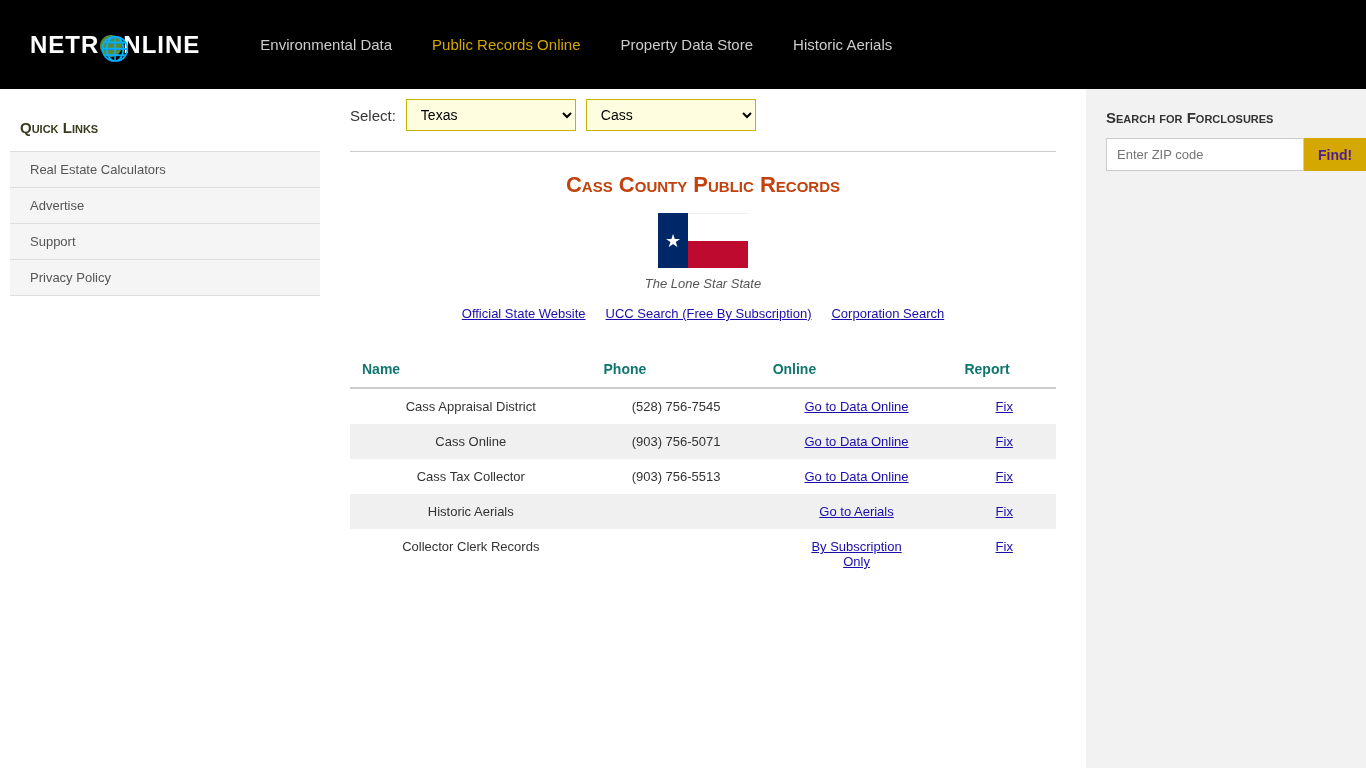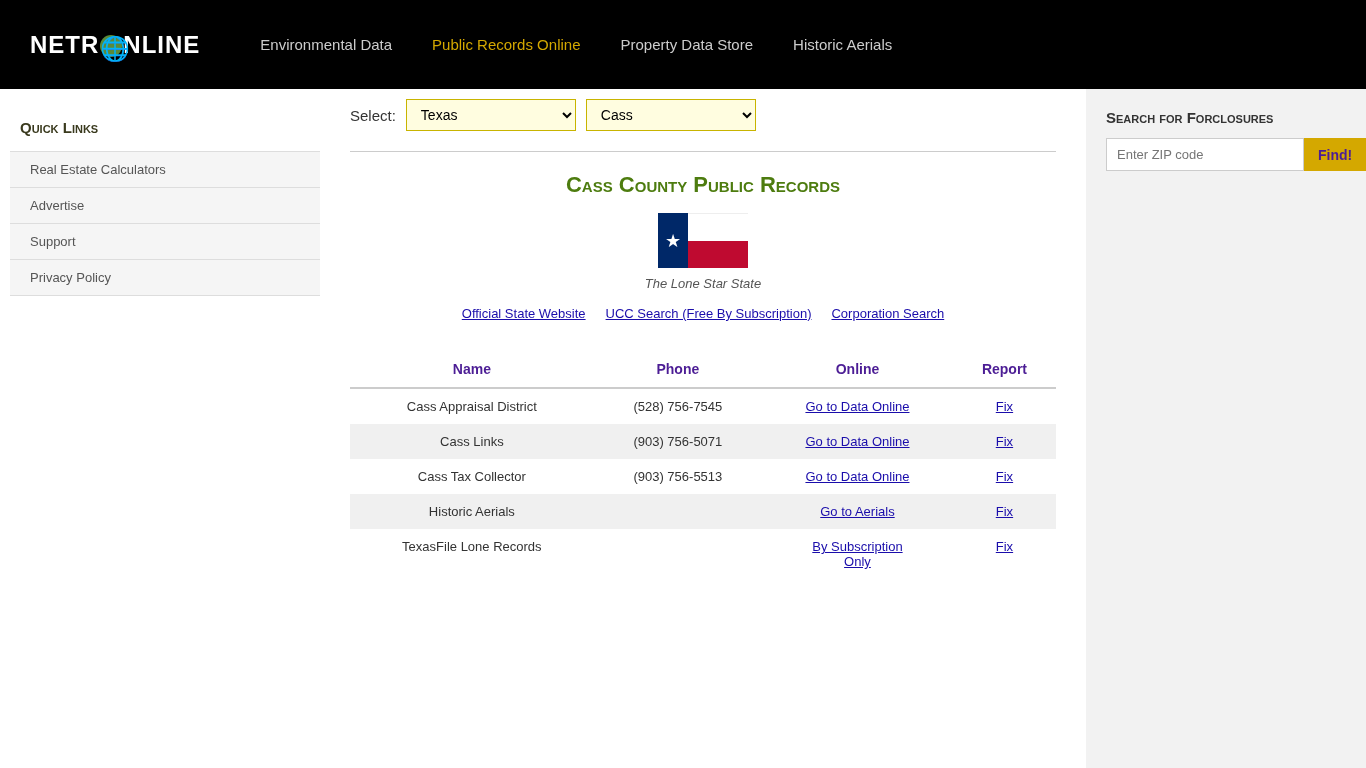--- a/index.html
+++ b/index.html
@@ -108,21 +108,21 @@
     
     .county-section {
       border-top: 1px solid #ccc;
       padding-top: 20px;
       text-align: center;
     }
     .county-title {
       font-size: 22px;
       font-variant: small-caps;
       font-weight: bold;
-      color: #4d7c0f;
+      color: #c2410c;
       margin-bottom: 15px;
     }
 
     
     .tx-flag {
       width: 90px;
       height: 55px;
       margin: 0 auto 8px auto;
       display: flex;
     }
@@ -165,26 +165,26 @@
       font-size: 13px;
       cursor: pointer;
     }
 
     
     .records-table {
       width: 100%;
       border-collapse: collapse;
     }
     .records-table th {
-      text-align: center;
+      text-align: left;
       padding: 10px 12px;
       font-size: 14px;
       font-weight: bold;
       border-bottom: 2px solid #ccc;
-      color: #4c1d95;
+      color: #0f766e;
     }
     .records-table td {
       padding: 10px 12px;
       font-size: 13px;
       vertical-align: top;
     }
     .records-table tr:nth-child(even) td {
       background: #f0f0f0;
     }
     .records-table tr:nth-child(odd) td {
@@ -300,39 +300,39 @@
             </tr>
         </thead>
         <tbody id="table-body">
             <tr>
               <td>Cass Appraisal District</td>
               <td>(528) 756-7545</td>
               <td><a href="#">Go to Data Online</a></td>
               <td><a href="#">Fix</a></td>
             </tr>
             <tr>
-              <td>Cass Links</td>
+              <td>Cass Online</td>
               <td>(903) 756-5071</td>
               <td><a href="#">Go to Data Online</a></td>
               <td><a href="#">Fix</a></td>
             </tr>
             <tr>
               <td>Cass Tax Collector</td>
               <td>(903) 756-5513</td>
               <td><a href="#">Go to Data Online</a></td>
               <td><a href="#">Fix</a></td>
             </tr>
             <tr>
               <td>Historic Aerials</td>
               <td></td>
               <td><a href="#">Go to Aerials</a></td>
               <td><a href="#">Fix</a></td>
             </tr>
             <tr>
-              <td>TexasFile Lone Records</td>
+              <td>Collector Clerk Records</td>
               <td></td>
               <td><a href="#">By Subscription<br>Only</a></td>
               <td><a href="#">Fix</a></td>
             </tr>
           </tbody>
       </table>
     </div>
   </main>
 
   <aside class="right-sidebar">

